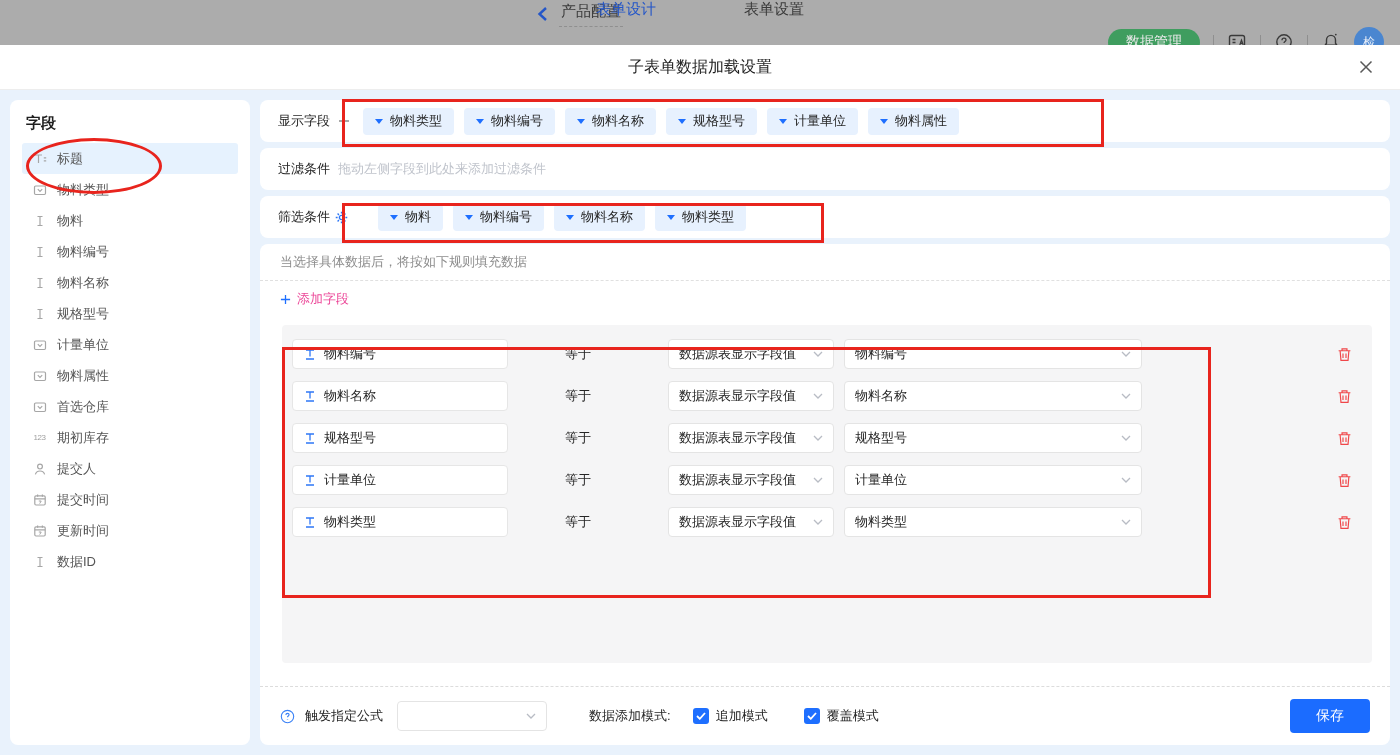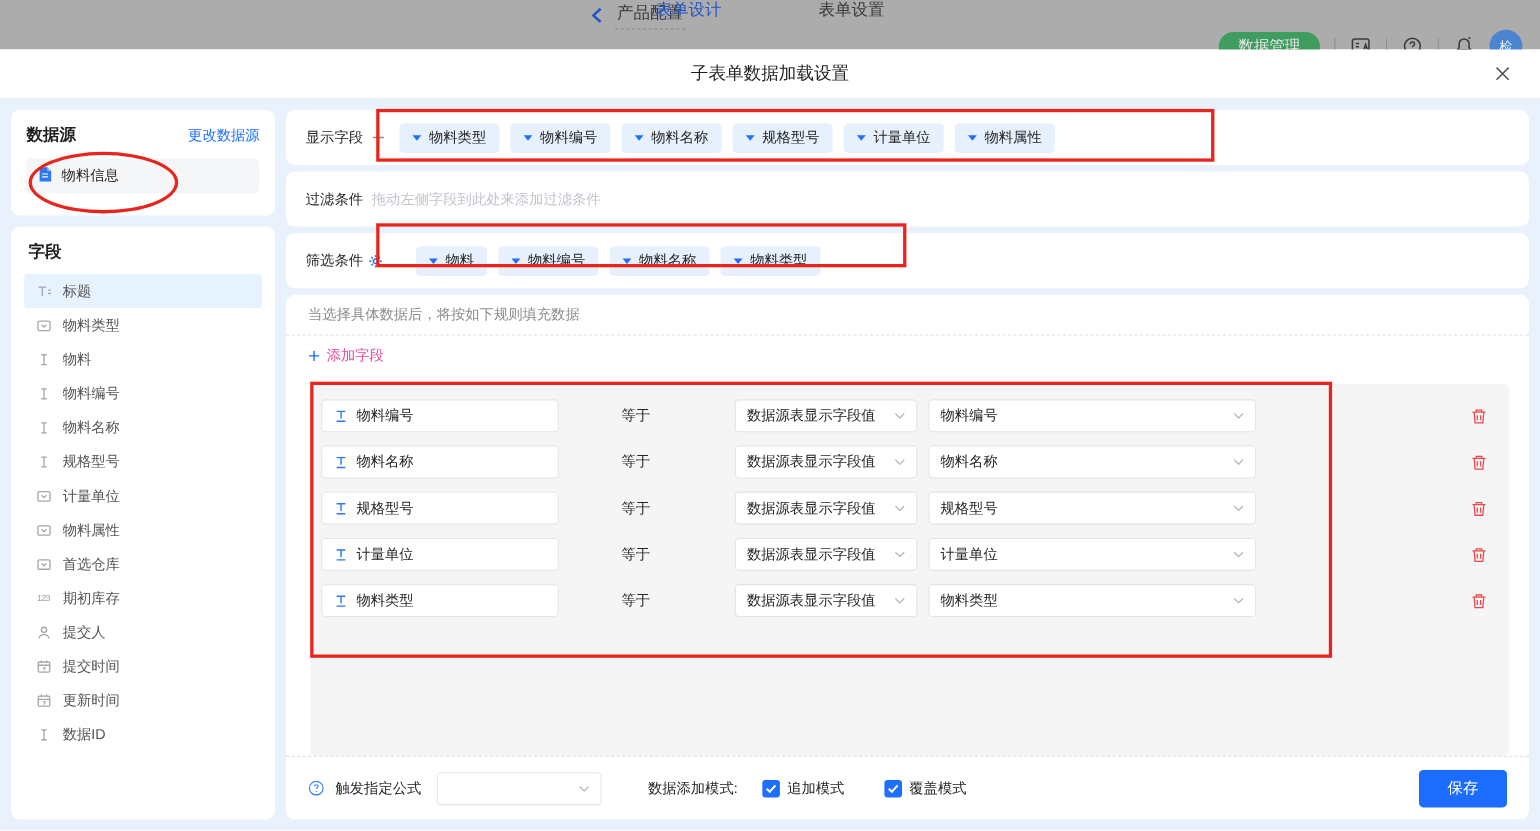--- a/index.html
+++ b/index.html
@@ -37,21 +37,21 @@
   .ds-item { margin-top:12px; height:32px; background:#f5f6f7; border-radius:4px; display:flex; align-items:center; gap:8px; padding:0 10px; font-size:13px; color:#262626; cursor:pointer; }
   .fields-card { flex:1; padding:14px 12px; overflow:hidden; }
   .f-title { font-size:15px; font-weight:bold; color:#1f1f1f; margin:0 0 10px 4px; }
   .f-item { height:31px; display:flex; align-items:center; gap:9px; padding:0 9px; border-radius:3px; font-size:13px; color:#555; cursor:pointer; }
   .f-item.selected { background:#e6f2fe; }
   .f-ic { width:17px; display:flex; justify-content:center; align-items:center; color:#a6a6a6; }
   .num-ic { font-size:8px; color:#a0a0a0; letter-spacing:-0.5px; }
 
   
   .main { flex:1; display:flex; flex-direction:column; gap:6px; overflow:hidden; }
-  .rowcard { height:50px; display:flex; align-items:center; padding:0 18px; flex:none; }
+  .rowcard { height:42px; display:flex; align-items:center; padding:0 18px; flex:none; }
   .row-label { font-size:13px; color:#262626; flex:none; }
   .plus-ic { margin-left:8px; display:flex; flex:none; }
   .tags { display:flex; gap:10px; margin-left:13px; }
   .tag { background:#e7f1fe; border-radius:4px; height:27px; display:flex; align-items:center; gap:7px; padding:0 12px; font-size:13px; color:#262626; cursor:pointer; }
   .caret { width:0; height:0; border-left:4.5px solid transparent; border-right:4.5px solid transparent; border-top:5.5px solid #1e6fff; }
   .placeholder { margin-left:8px; font-size:13px; color:#c0c4cc; }
   .gear { margin-left:5px; display:flex; cursor:pointer; }
 
   .maincard { flex:1; display:flex; flex-direction:column; overflow:hidden; }
   .hint { padding:10px 20px; font-size:13px; color:#8c8c8c; line-height:16px; }
@@ -134,36 +134,20 @@
     <span class="modal-close">
       <svg width="16" height="16" viewBox="0 0 16 16" stroke="#595959" stroke-width="1.5">
           <path d="M2.5 2.5l11 11M13.5 2.5l-11 11"></path>
         </svg>
     </span>
   </div>
 
   <div class="content">
 
     <div class="sidebar">
-      <div class="card ds-card">
-        <div class="ds-head">
-          <span class="ds-title">数据源</span>
-          <a class="link">更改数据源</a>
-        </div>
-        <div class="ds-item">
-          <span>
-            <svg width="14" height="15" viewBox="0 0 14 15">
-                <path fill="#2e77f6" d="M2 1h7l3.5 3.5V14H2z"></path>
-                <path fill="#9cc0fb" d="M9 1l3.5 3.5H9z"></path>
-                <path stroke="#fff" stroke-width="1" d="M4.3 7.2h5.4M4.3 9.8h5.4" fill="none"></path>
-              </svg>
-          </span>
-          <span>物料信息</span>
-        </div>
-      </div>
 
       <div class="card fields-card">
         <div class="f-title">字段</div>
         <div>
           <div class="f-item selected">
             <span class="f-ic">
                 <svg width="14" height="14" viewBox="0 0 14 14" fill="none" stroke="#a6a6a6" stroke-width="1.2">
                   <path d="M2 3h7M5.5 3v8M10.8 5.8h2.4M10.8 8.8h2.4"></path>
                 </svg>
               </span>

